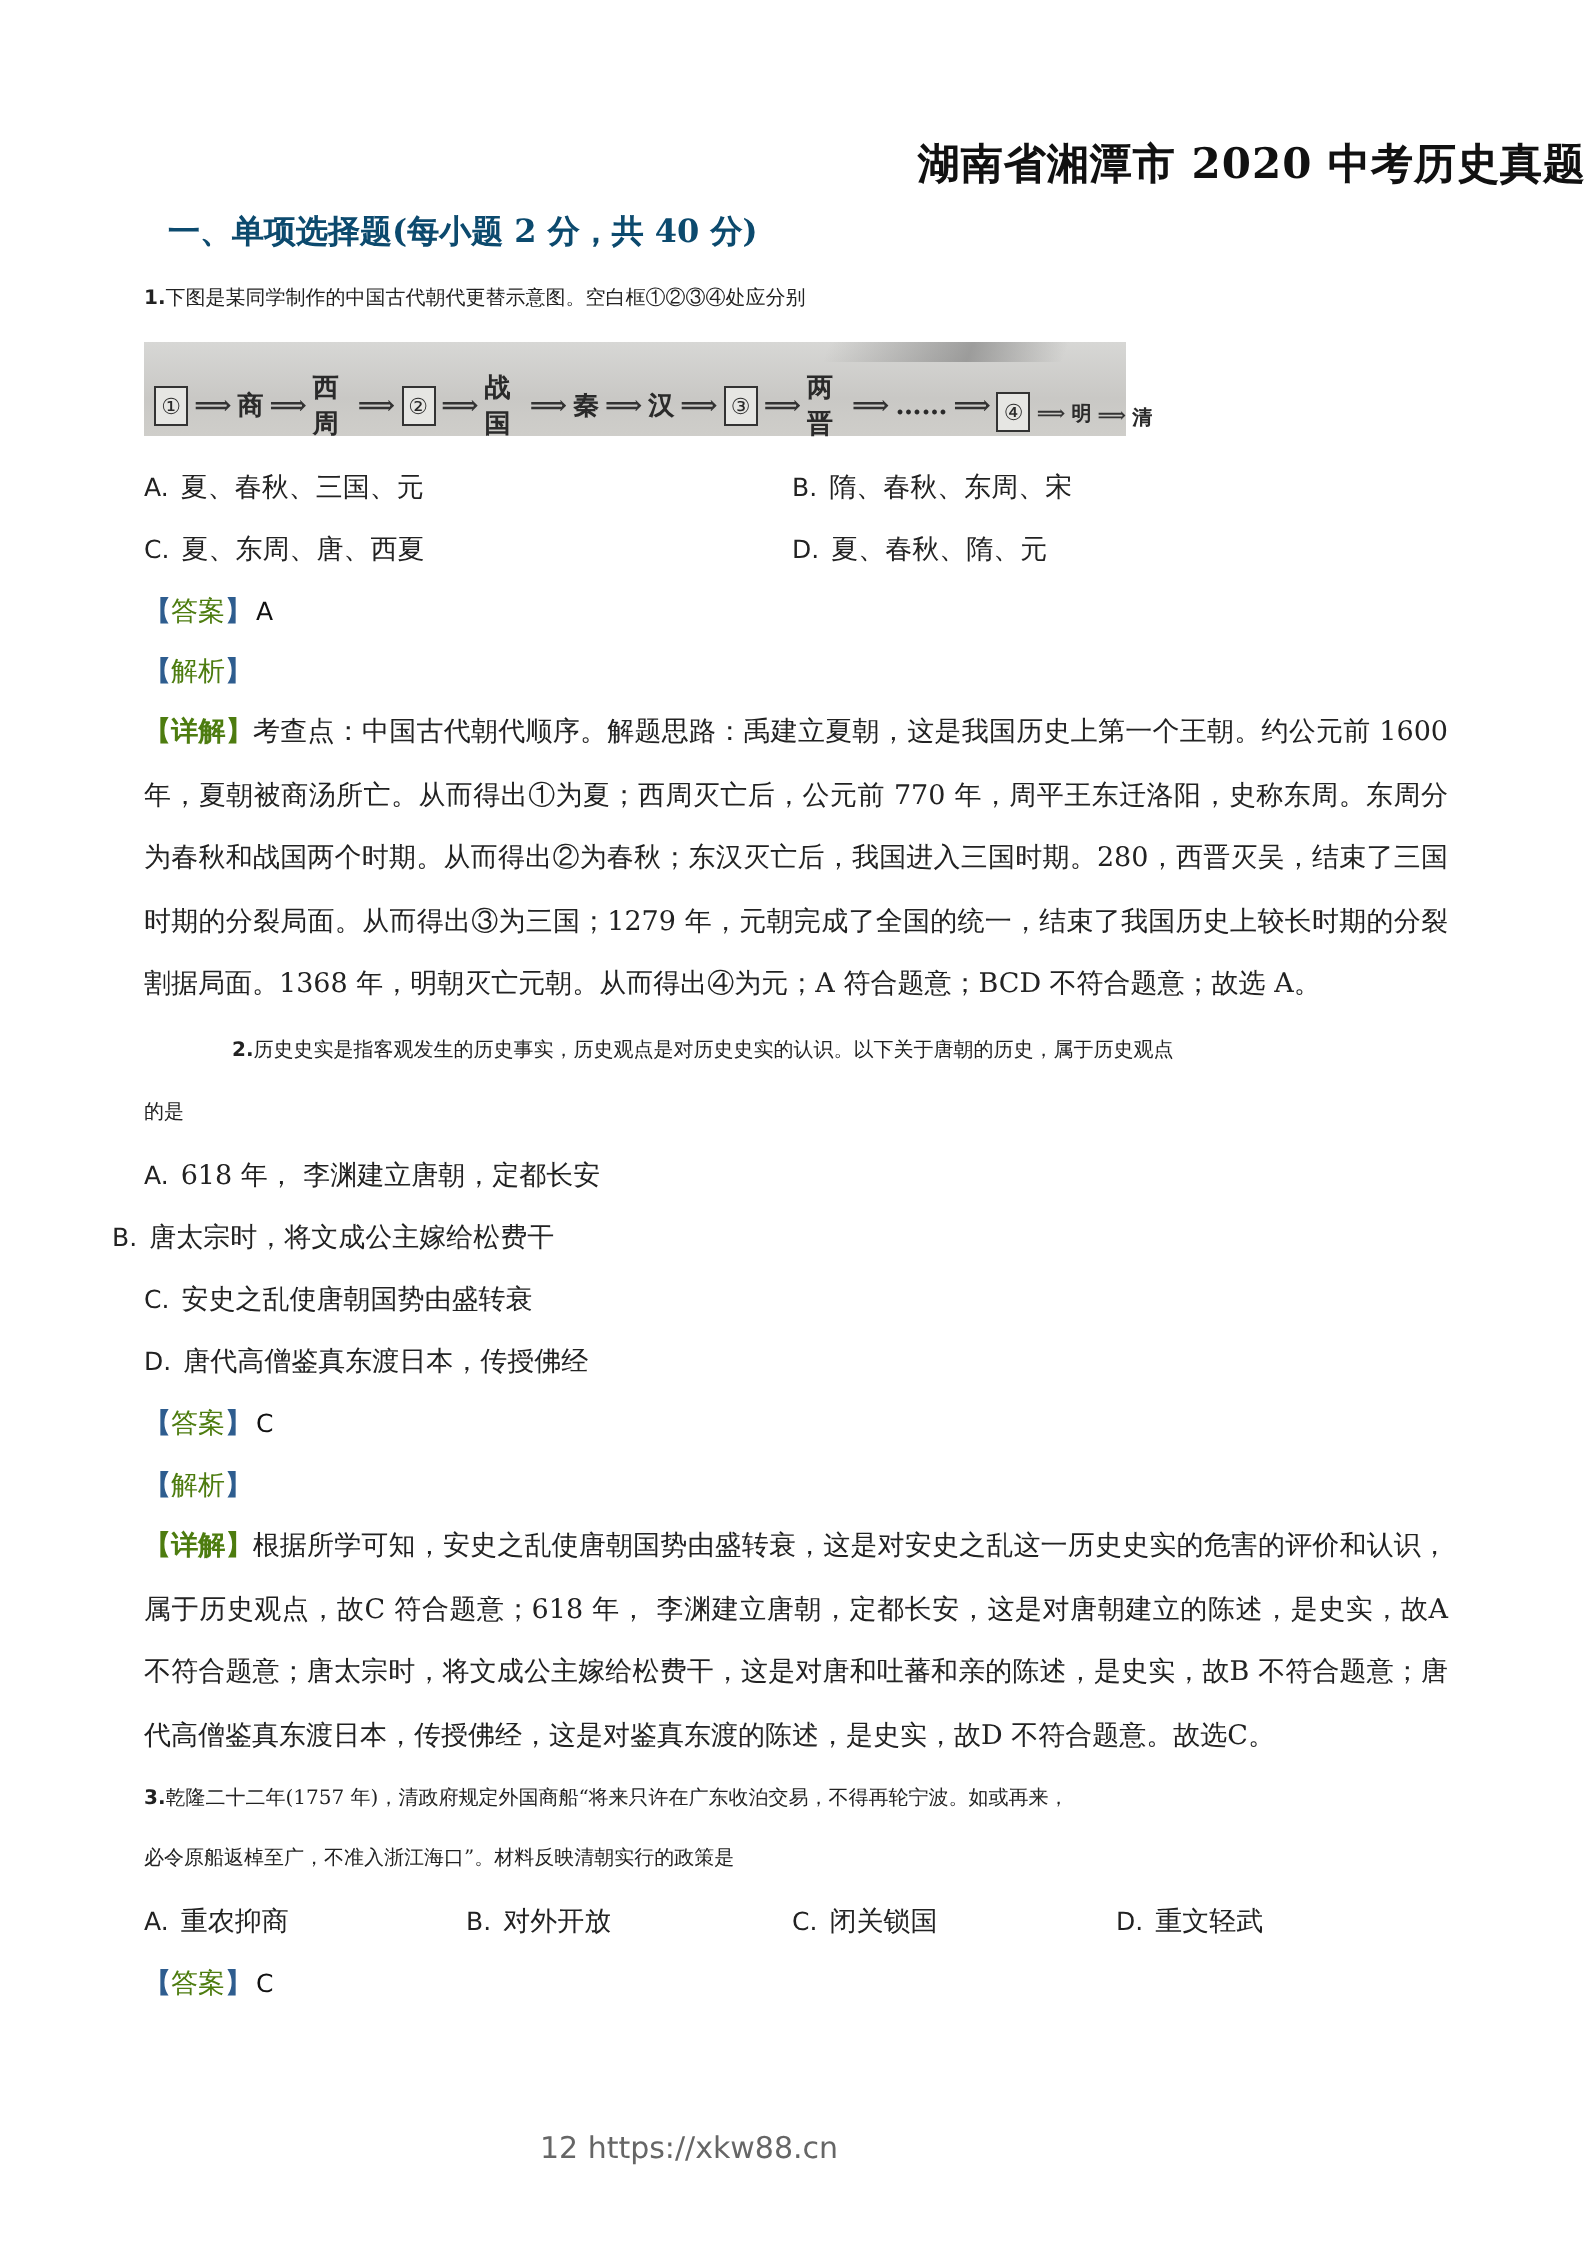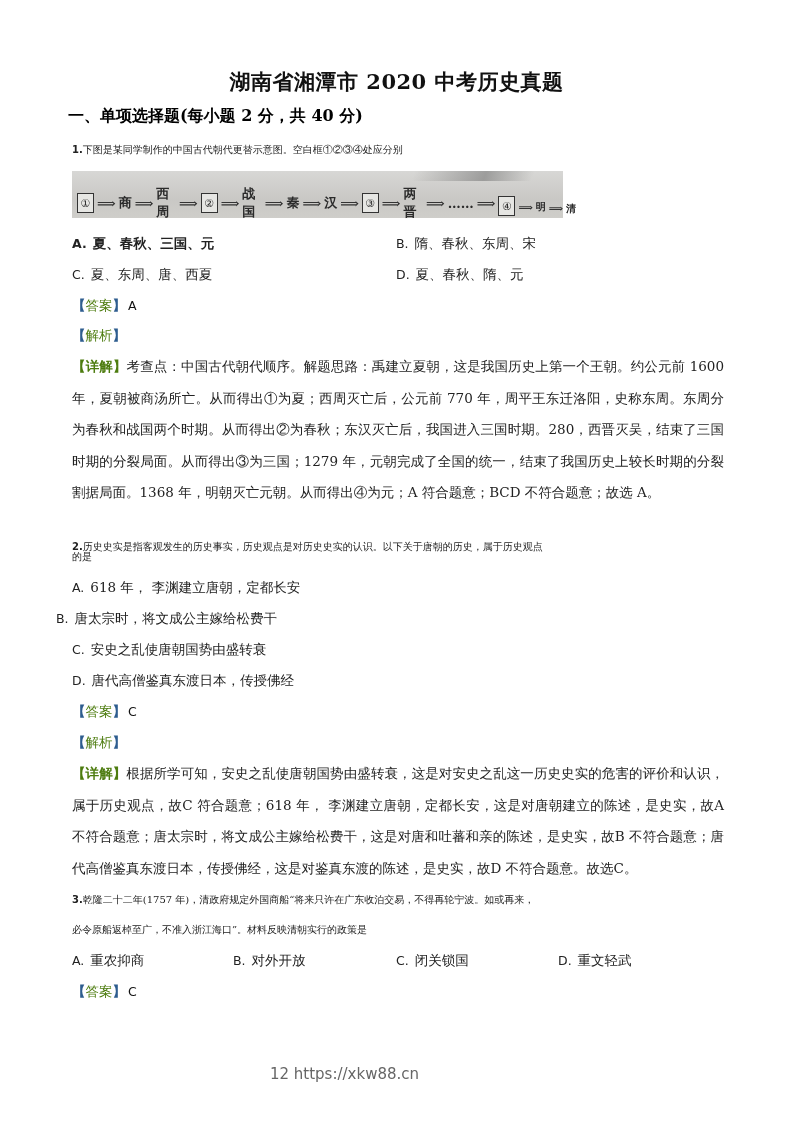--- a/index.html
+++ b/index.html
@@ -1,21 +1,21 @@
 <!DOCTYPE html>
 <html><head>
 <meta charset="utf-8">
 <style>
   html, body { margin: 0; padding: 0; background: #ffffff; }
   body { width: 793px; height: 1122px; position: relative; overflow: hidden;
          font-family: "DejaVu Serif", "Liberation Serif", serif; color: #1a1a1a; }
   .page { position: absolute; left: 0; top: 0; width: 793px; height: 1122px; }
-  .title { position: absolute; left: 0; width: 793px; top: 68px; text-align: center;
+  .title { position: absolute; left: 0; width: 793px; top: 68px; text-align: right;
            font-size: 21px; font-weight: bold; letter-spacing: 0.5px; color: #111; }
-  .section { position: absolute; left: 68px; top: 106px; font-size: 16px; font-weight: bold; color: #000000; }
+  .section { position: absolute; left: 84px; top: 106px; font-size: 16px; font-weight: bold; color: #0c4a6e; }
   .line { position: absolute; left: 72px; font-size: 10px; line-height: 18px; white-space: nowrap; color: #222; }
   .para { position: absolute; left: 72px; width: 652px; font-size: 13.5px; line-height: 31.5px; color: #222;
           text-align: justify; }
   .opt { position: absolute; font-size: 13.5px; white-space: nowrap; color: #222; }
   .opt .lbl { font-family: "DejaVu Sans", "Liberation Sans", sans-serif; font-size: 12.5px; margin-right: 6px; }
   .tag { position: absolute; left: 72px; font-size: 13.5px; white-space: nowrap; }
   .tag .br { color: #2e5d8f; font-weight: bold; }
   .tag .tx { color: #4d7c0f; }
   .tag .ans { font-family: "DejaVu Sans", "Liberation Sans", sans-serif; color: #111; margin-left: 2px; font-size: 12.5px; }
   .detail-head { font-weight: bold; color: #4d7c0f; }
@@ -72,21 +72,21 @@
       <span>……</span>
       <span class="arrow">⟹</span>
       <span class="box" style="margin-top:6px;">④</span>
       <span class="arrow small" style="margin-top:8px;">⟹</span>
       <span class="small" style="margin-top:8px;">明</span>
       <span class="arrow small" style="margin-top:10px;">⟹</span>
       <span class="small" style="margin-top:12px;">清</span>
     </div>
   </div>
 
-  <div class="opt" style="left:72px; top:235px;font-weight:bold;">
+  <div class="opt" style="left:72px; top:235px;">
     <span class="lbl">A.</span><span>夏、春秋、三国、元</span>
   </div>
   <div class="opt" style="left:396px; top:235px;">
     <span class="lbl">B.</span><span>隋、春秋、东周、宋</span>
   </div>
   <div class="opt" style="left:72px; top:266px;">
     <span class="lbl">C.</span><span>夏、东周、唐、西夏</span>
   </div>
   <div class="opt" style="left:396px; top:266px;">
     <span class="lbl">D.</span><span>夏、春秋、隋、元</span>
@@ -96,21 +96,21 @@
     <span class="br">【</span><span class="tx">答案</span><span class="br">】</span><span class="ans">A</span>
   </div>
   <div class="tag" style="top:327px;">
     <span class="br">【</span><span class="tx">解析</span><span class="br">】</span>
   </div>
 
   <div class="para" style="top:351px;">
     <span class="detail-head">【详解】</span><span>考查点：中国古代朝代顺序。解题思路：禹建立夏朝，这是我国历史上第一个王朝。约公元前 1600 年，夏朝被商汤所亡。从而得出①为夏；西周灭亡后，公元前 770 年，周平王东迁洛阳，史称东周。东周分为春秋和战国两个时期。从而得出②为春秋；东汉灭亡后，我国进入三国时期。280，西晋灭吴，结束了三国时期的分裂局面。从而得出③为三国；1279 年，元朝完成了全国的统一，结束了我国历史上较长时期的分裂割据局面。1368 年，明朝灭亡元朝。从而得出④为元；A 符合题意；BCD 不符合题意；故选 A。</span>
   </div>
 
-  <div class="line" style="top:538px;">
+  <div class="line" style="top:517px;margin-left:44px;">
     <span class="num">2.</span><span>历史史实是指客观发生的历史事实，历史观点是对历史史实的认识。以下关于唐朝的历史，属于历史观点</span>
   </div>
   <div class="line" style="top:548px;">的是</div>
 
   <div class="opt mono-opt" style="left:72px; top:579px;">
     <span class="lbl">A.</span><span>618 年，  李渊建立唐朝，定都长安</span>
   </div>
   <div class="opt mono-opt" style="left:56px; top:610px;">
     <span class="lbl">B.</span><span>唐太宗时，将文成公主嫁给松费干</span>
   </div>

